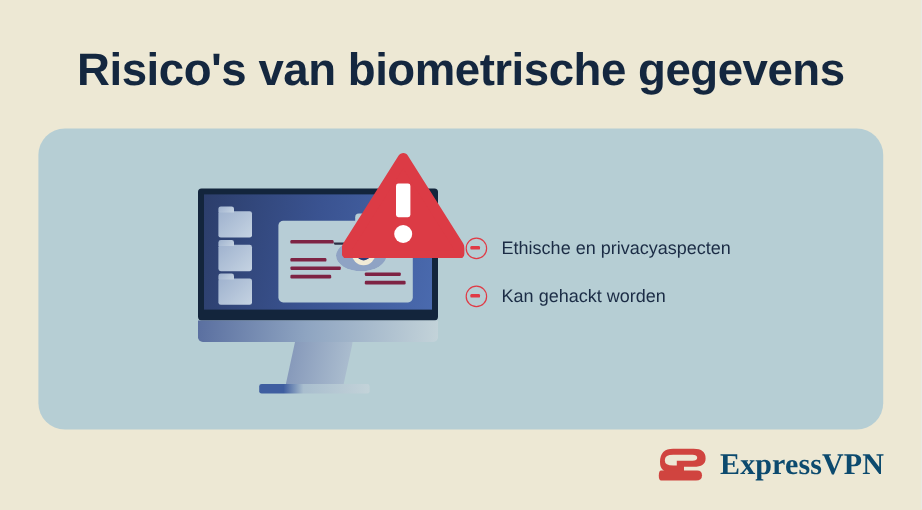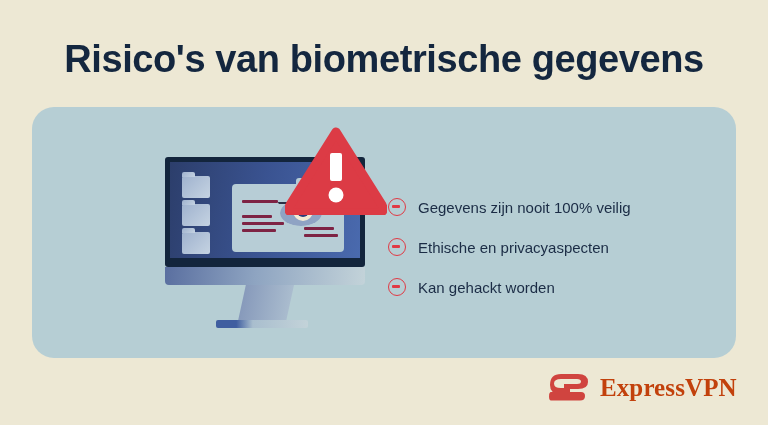--- a/index.html
+++ b/index.html
@@ -248,21 +248,21 @@
   .logo-mark {
     width: 42px;
     height: 32px;
     margin-right: 10px;
   }
   .logo-mark svg { display: block; }
   .logo-word {
     font-family: "Liberation Serif", serif;
     font-size: 25px;
     font-weight: bold;
-    color: #c2410c;
+    color: #0c4a6e;
     letter-spacing: 0.1px;
   }
 </style>
 </head>
 <body>
 
 <div id="infographic">
 
   <div class="page-title">Risico's van biometrische gegevens</div>
 
@@ -302,24 +302,20 @@
           <path d="M51 5 L97 78 Q101 86 92 86 L10 86 Q1 86 5 78 Z" fill="#DC3B45" stroke="#DC3B45" stroke-width="9" stroke-linejoin="round"></path>
           <rect x="45" y="26" width="12" height="28" rx="2" fill="#FFFFFF"></rect>
           <circle cx="51" cy="68" r="7.5" fill="#FFFFFF"></circle>
         </svg>
       </div>
 
     </div>
 
     <div class="bullets">
 
-      <div class="bullet-row">
-        <span class="bullet-icon"></span>
-        <span class="bullet-text">Gegevens zijn nooit 100% veilig</span>
-      </div>
 
       <div class="bullet-row">
         <span class="bullet-icon"></span>
         <span class="bullet-text">Ethische en privacyaspecten</span>
       </div>
 
       <div class="bullet-row">
         <span class="bullet-icon"></span>
         <span class="bullet-text">Kan gehackt worden</span>
       </div>

